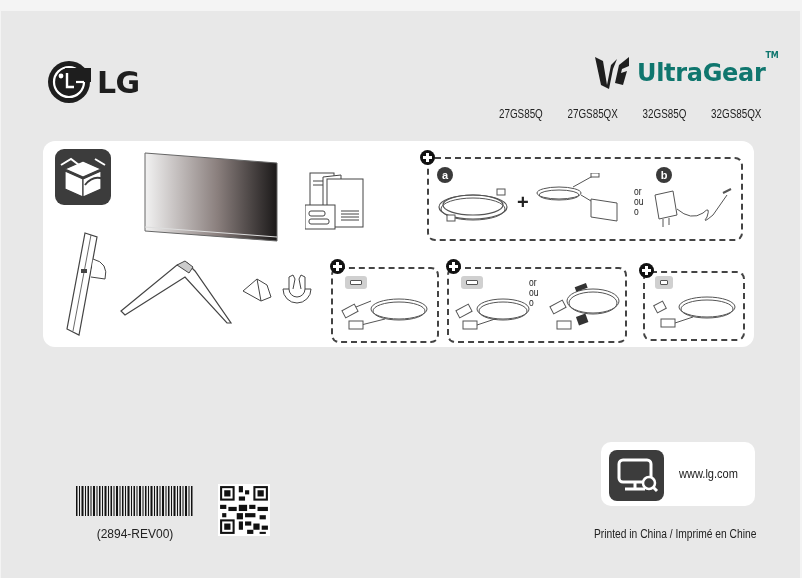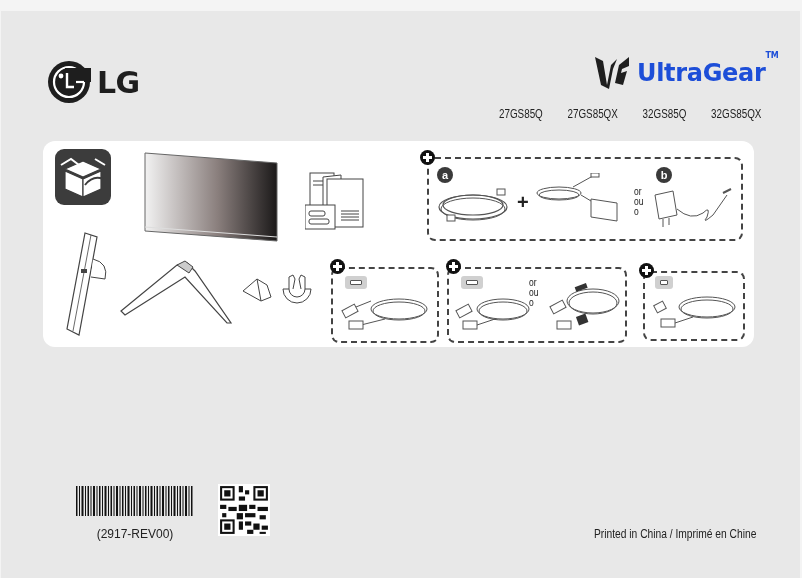--- a/index.html
+++ b/index.html
@@ -3,21 +3,21 @@
 <meta charset="utf-8">
 <style>
   html, body { margin:0; padding:0; }
   body { width:802px; height:578px; background:#f4f4f4; position:relative; overflow:hidden;
          font-family:"Liberation Sans", sans-serif; color:#222; }
   .page { position:absolute; left:1px; top:1px; width:799px; height:574px; background:#e8e8e8;margin-top:10px; }
   .abs { position:absolute; }
   .lg-logo { left:46px; top:49px; display:flex; align-items:center; }
   .lg-text { font-family:"DejaVu Sans", sans-serif; font-weight:bold; font-size:30px; color:#1e1e1e; margin-left:6px; letter-spacing:-0.5px; }
   .ug-logo { left:592px; top:44px; display:flex; align-items:center; }
-  .ug-text { font-family:"DejaVu Sans", sans-serif; font-weight:bold; font-size:24px; color:#1d4ed8; margin-left:6px; letter-spacing:-0.3px; }
+  .ug-text { font-family:"DejaVu Sans", sans-serif; font-weight:bold; font-size:24px; color:#0f766e; margin-left:6px; letter-spacing:-0.3px; }
   .ug-tm { font-size:8px; vertical-align:top; position:relative; top:-8px; font-family:"DejaVu Sans", sans-serif; }
   .models { top:96px; left:498px; width:262px; display:flex; justify-content:space-between; font-family:"Liberation Sans", sans-serif; font-size:12px; transform:scaleX(0.82); transform-origin:left; width:320px; }
   .panel { left:42px; top:130px; width:711px; height:206px; background:#fff; border-radius:12px; }
   .dash { position:absolute; border:2px dashed #444; border-radius:8px; }
   .plus { position:absolute; width:15px; height:15px; border-radius:50%; background:#111; }
   .plus::before, .plus::after { content:""; position:absolute; background:#fff; }
   .plus::before { left:3px; top:6px; width:9px; height:3px; }
   .plus::after { left:6px; top:3px; width:3px; height:9px; }
   .badge { position:absolute; width:16px; height:16px; border-radius:50%; background:#3a3a3a; color:#fff; font-size:11px; font-weight:bold; text-align:center; line-height:16px; }
   .orword { position:absolute; font-size:10px; line-height:10px; color:#222; transform:scaleX(0.85); transform-origin:left; }
@@ -243,21 +243,21 @@
       <rect x="95" y="0" width="1" height="30"></rect>
         <rect x="97.5" y="0" width="2" height="30"></rect>
         <rect x="101" y="0" width="1" height="30"></rect>
       <rect x="103.5" y="0" width="1.5" height="30"></rect>
         <rect x="106.5" y="0" width="1" height="30"></rect>
         <rect x="109" y="0" width="2" height="30"></rect>
       <rect x="112.5" y="0" width="1" height="30"></rect>
         <rect x="115" y="0" width="1.5" height="30"></rect>
     </g>
   </svg>
-  <div class="abs rev">(2917-REV00)</div>
+  <div class="abs rev">(2894-REV00)</div>
 
   <svg class="abs qr" viewBox="0 0 25 25">
     <rect width="25" height="25" fill="#fff"></rect>
     <g fill="#111">
       <rect x="1" y="1" width="7" height="7"></rect>
         <rect x="17" y="1" width="7" height="7"></rect>
         <rect x="1" y="17" width="7" height="7"></rect>
     </g>
     <g fill="#fff">
       <rect x="2" y="2" width="5" height="5"></rect>
@@ -282,16 +282,27 @@
         <rect x="20" y="15" width="3" height="2"></rect>
       <rect x="10" y="18" width="2" height="4"></rect>
         <rect x="13" y="18" width="3" height="2"></rect>
         <rect x="17" y="19" width="3" height="3"></rect>
       <rect x="21" y="20" width="3" height="2"></rect>
         <rect x="14" y="22" width="3" height="2"></rect>
         <rect x="20" y="23" width="3" height="1"></rect>
     </g>
   </svg>
 
+  <div class="abs web-card">
+    <div class="web-icon">
+      <svg width="55" height="51" viewBox="0 0 55 51">
+        <rect x="10" y="10" width="32" height="22" rx="4" fill="none" stroke="#fff" stroke-width="3"></rect>
+        <path d="M26 32 V38 M16 39 H36" stroke="#fff" stroke-width="3"></path>
+        <circle cx="40" cy="33" r="6" fill="#3c3c3c" stroke="#fff" stroke-width="2.5"></circle>
+        <path d="M44 37 L48 41" stroke="#fff" stroke-width="3"></path>
+      </svg>
+    </div>
+    <span class="web-url">www.lg.com</span>
+  </div>
 
   <div class="abs printed">Printed in China / Imprimé en Chine</div>
 
 </div>
 
 </body></html>

